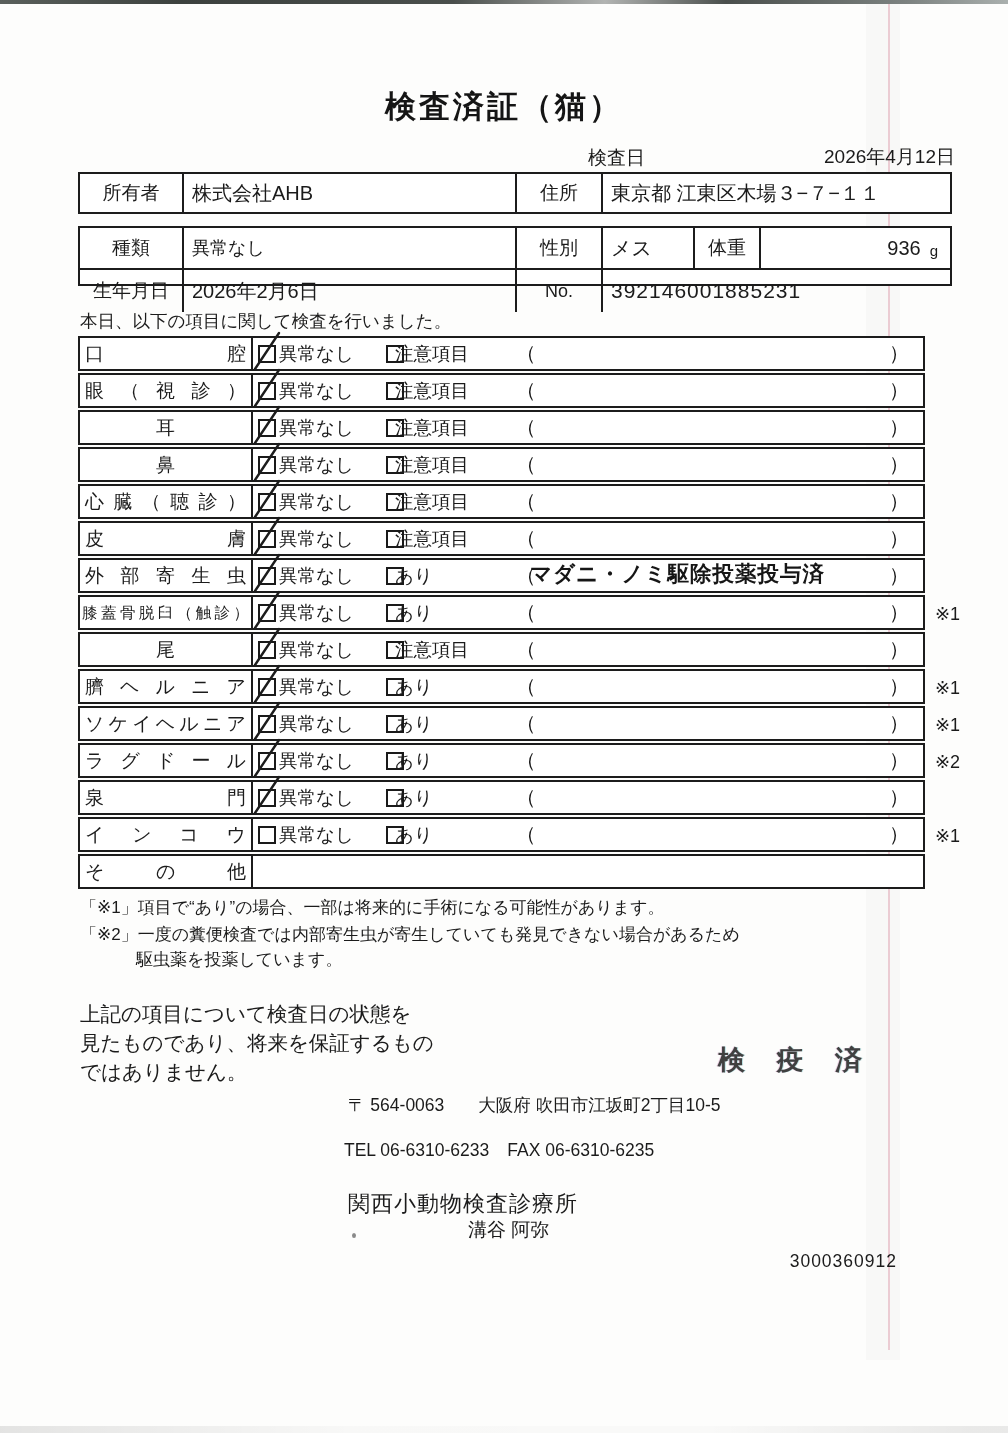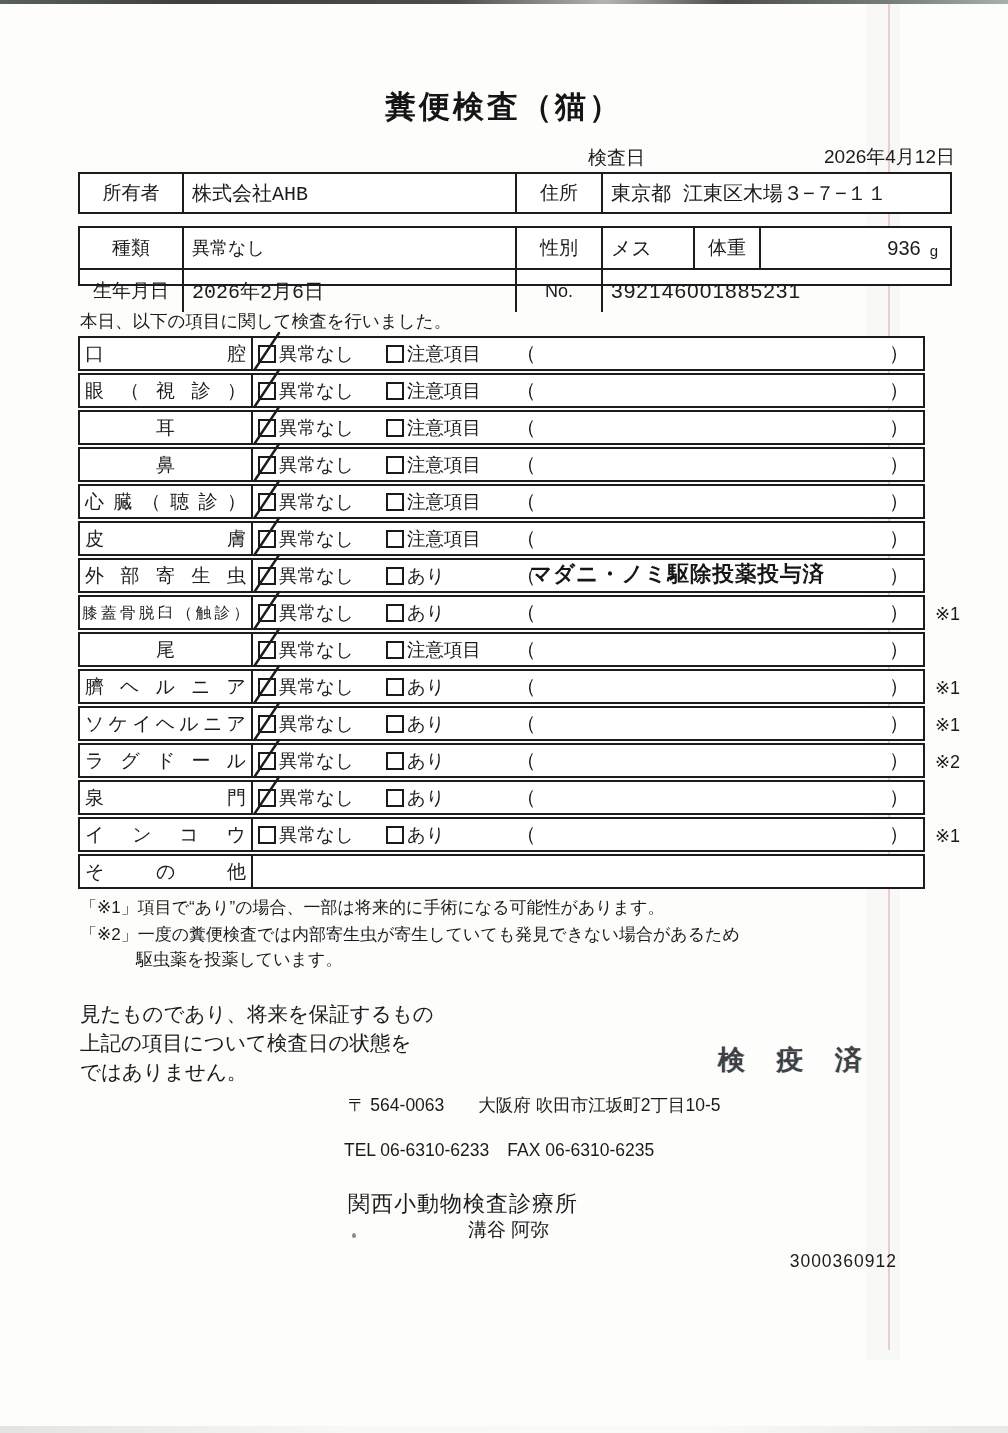--- a/index.html
+++ b/index.html
@@ -26,42 +26,42 @@
   .gridtable{position:absolute;left:78px;border:2px solid #1c1c1c;box-sizing:border-box;background:#fff;}
   .t1{top:172px;width:874px;height:42px;display:grid;grid-template-columns:104px 333px 86px auto;}
   .t2{top:226px;width:874px;height:60px;}
   .t2 .r{display:grid;height:42px;box-sizing:border-box;}
   .t2 .r1{grid-template-columns:104px 333px 86px 92px 66px auto;border-bottom:2px solid #1c1c1c;}
   .t2 .r2{grid-template-columns:104px 333px 86px auto;}
   .cell{box-sizing:border-box;border-right:2px solid #1c1c1c;display:flex;align-items:center;
     font-size:19px;padding:0 8px;white-space:nowrap;overflow:hidden;}
   .cell:last-child{border-right:none;}
   .cell.lab{justify-content:center;padding:0 2px;}
-  .cell.val{font-size:20px;font-family:Liberation Mono, monospace;}
+  .cell.val{font-size:20px;}
   .cell.num{font-size:21px;letter-spacing:1px;}
   .cell.wval{justify-content:flex-end;font-size:20px;}
   .unit{font-size:15px;margin-left:9px;margin-right:4px;position:relative;top:2px;}
   
   .intro{position:absolute;top:309px;left:80px;font-size:17.5px;}
   .checklist{position:absolute;top:336px;left:78px;width:847px;}
   .chk-row{position:relative;height:31px;border:2px solid #1c1c1c;margin-bottom:2px;
     display:flex;background:#fff;box-sizing:content-box;}
   .chk-label{width:173px;border-right:2px solid #1c1c1c;box-sizing:border-box;
     display:flex;align-items:center;}
   .chk-label-text{display:block;width:100%;padding:0 5px;font-size:19px;
     text-align:justify;text-align-last:justify;line-height:29px;white-space:nowrap;}
   .chk-label-text.center{text-align:center;text-align-last:center;}
   .chk-label-text.small{font-size:15.5px;padding:0 2px;}
   .chk-content{position:relative;flex:1;border-radius:9px;}
   .cb-wrap{position:absolute;top:7px;}
   .cb1{left:5px;} .cb2{left:133px;}
   .cb{display:block;width:14px;height:14px;border:2px solid #1a1a1a;background:#fff;}
   .slash{position:absolute;left:-6px;top:-15px;pointer-events:none;}
   .optxt{position:absolute;top:0;line-height:31px;font-size:18.5px;white-space:nowrap;}
-  .opt1{left:26px;} .opt2{left:154px;}
+  .opt1{left:26px;} .opt2{left:142px;}
   .popen{position:absolute;left:263px;top:0;line-height:31px;font-size:20px;}
   .remark{position:absolute;left:277px;top:-2px;line-height:33px;font-size:21.5px;font-weight:700;
     letter-spacing:1px;white-space:nowrap;color:#161616;text-align:right;}
   .pclose{position:absolute;right:14px;top:0;line-height:31px;font-size:20px;}
   .note{position:absolute;left:calc(100% + 12px);top:2px;line-height:31px;font-size:18px;white-space:nowrap;}
   
   .fnote{position:absolute;left:80px;font-size:17px;white-space:nowrap;}
   .fn1{top:896px;} .fn2{top:923px;} .fn3{top:948px;left:136px;}
   .disclaimer{position:absolute;left:80px;top:999px;font-size:20.5px;line-height:29px;white-space:nowrap;}
   .stamp{position:absolute;left:718px;top:1042px;font-size:27px;letter-spacing:12px;
@@ -80,21 +80,21 @@
 <body>
 
 <div class="page">
 
   <div class="scan-band"></div>
   <div class="scan-pink"></div>
   <div class="scan-top"></div>
   <div class="scan-bottom"></div>
   <div class="dot-artifact"></div>
 
-  <div class="title">糞便検査（猫）</div>
+  <div class="title">検査済証（猫）</div>
   <div class="exam-date-label">検査日</div>
   <div class="exam-date-value">2026年4月12日</div>
 
   <div class="gridtable t1">
     <div class="cell lab">所有者</div>
     <div class="cell val">株式会社AHB</div>
     <div class="cell lab">住所</div>
     <div class="cell val">東京都 江東区木場３−７−１１</div>
   </div>
 
@@ -447,22 +447,22 @@
       <div class="chk-content"></div>
       <span class="note"></span>
     </div>
   </div>
 
   <div class="fnote fn1">「※1」項目で“あり”の場合、一部は将来的に手術になる可能性があります。</div>
   <div class="fnote fn2">「※2」一度の糞便検査では内部寄生虫が寄生していても発見できない場合があるため</div>
   <div class="fnote fn3">駆虫薬を投薬しています。</div>
 
   <div class="disclaimer">
+    <div>上記の項目について検査日の状態を</div>
     <div>見たものであり、将来を保証するもの</div>
-    <div>上記の項目について検査日の状態を</div>
     <div>ではありません。</div>
   </div>
 
   <div class="stamp">検 疫 済</div>
 
   <div class="postal-line">
     <span>〒 564-0063</span><span class="gap"></span><span>大阪府 吹田市江坂町2丁目10-5</span>
   </div>
   <div class="tel-line">
     <span>TEL 06-6310-6233</span><span class="gap"></span><span>FAX 06-6310-6235</span>

